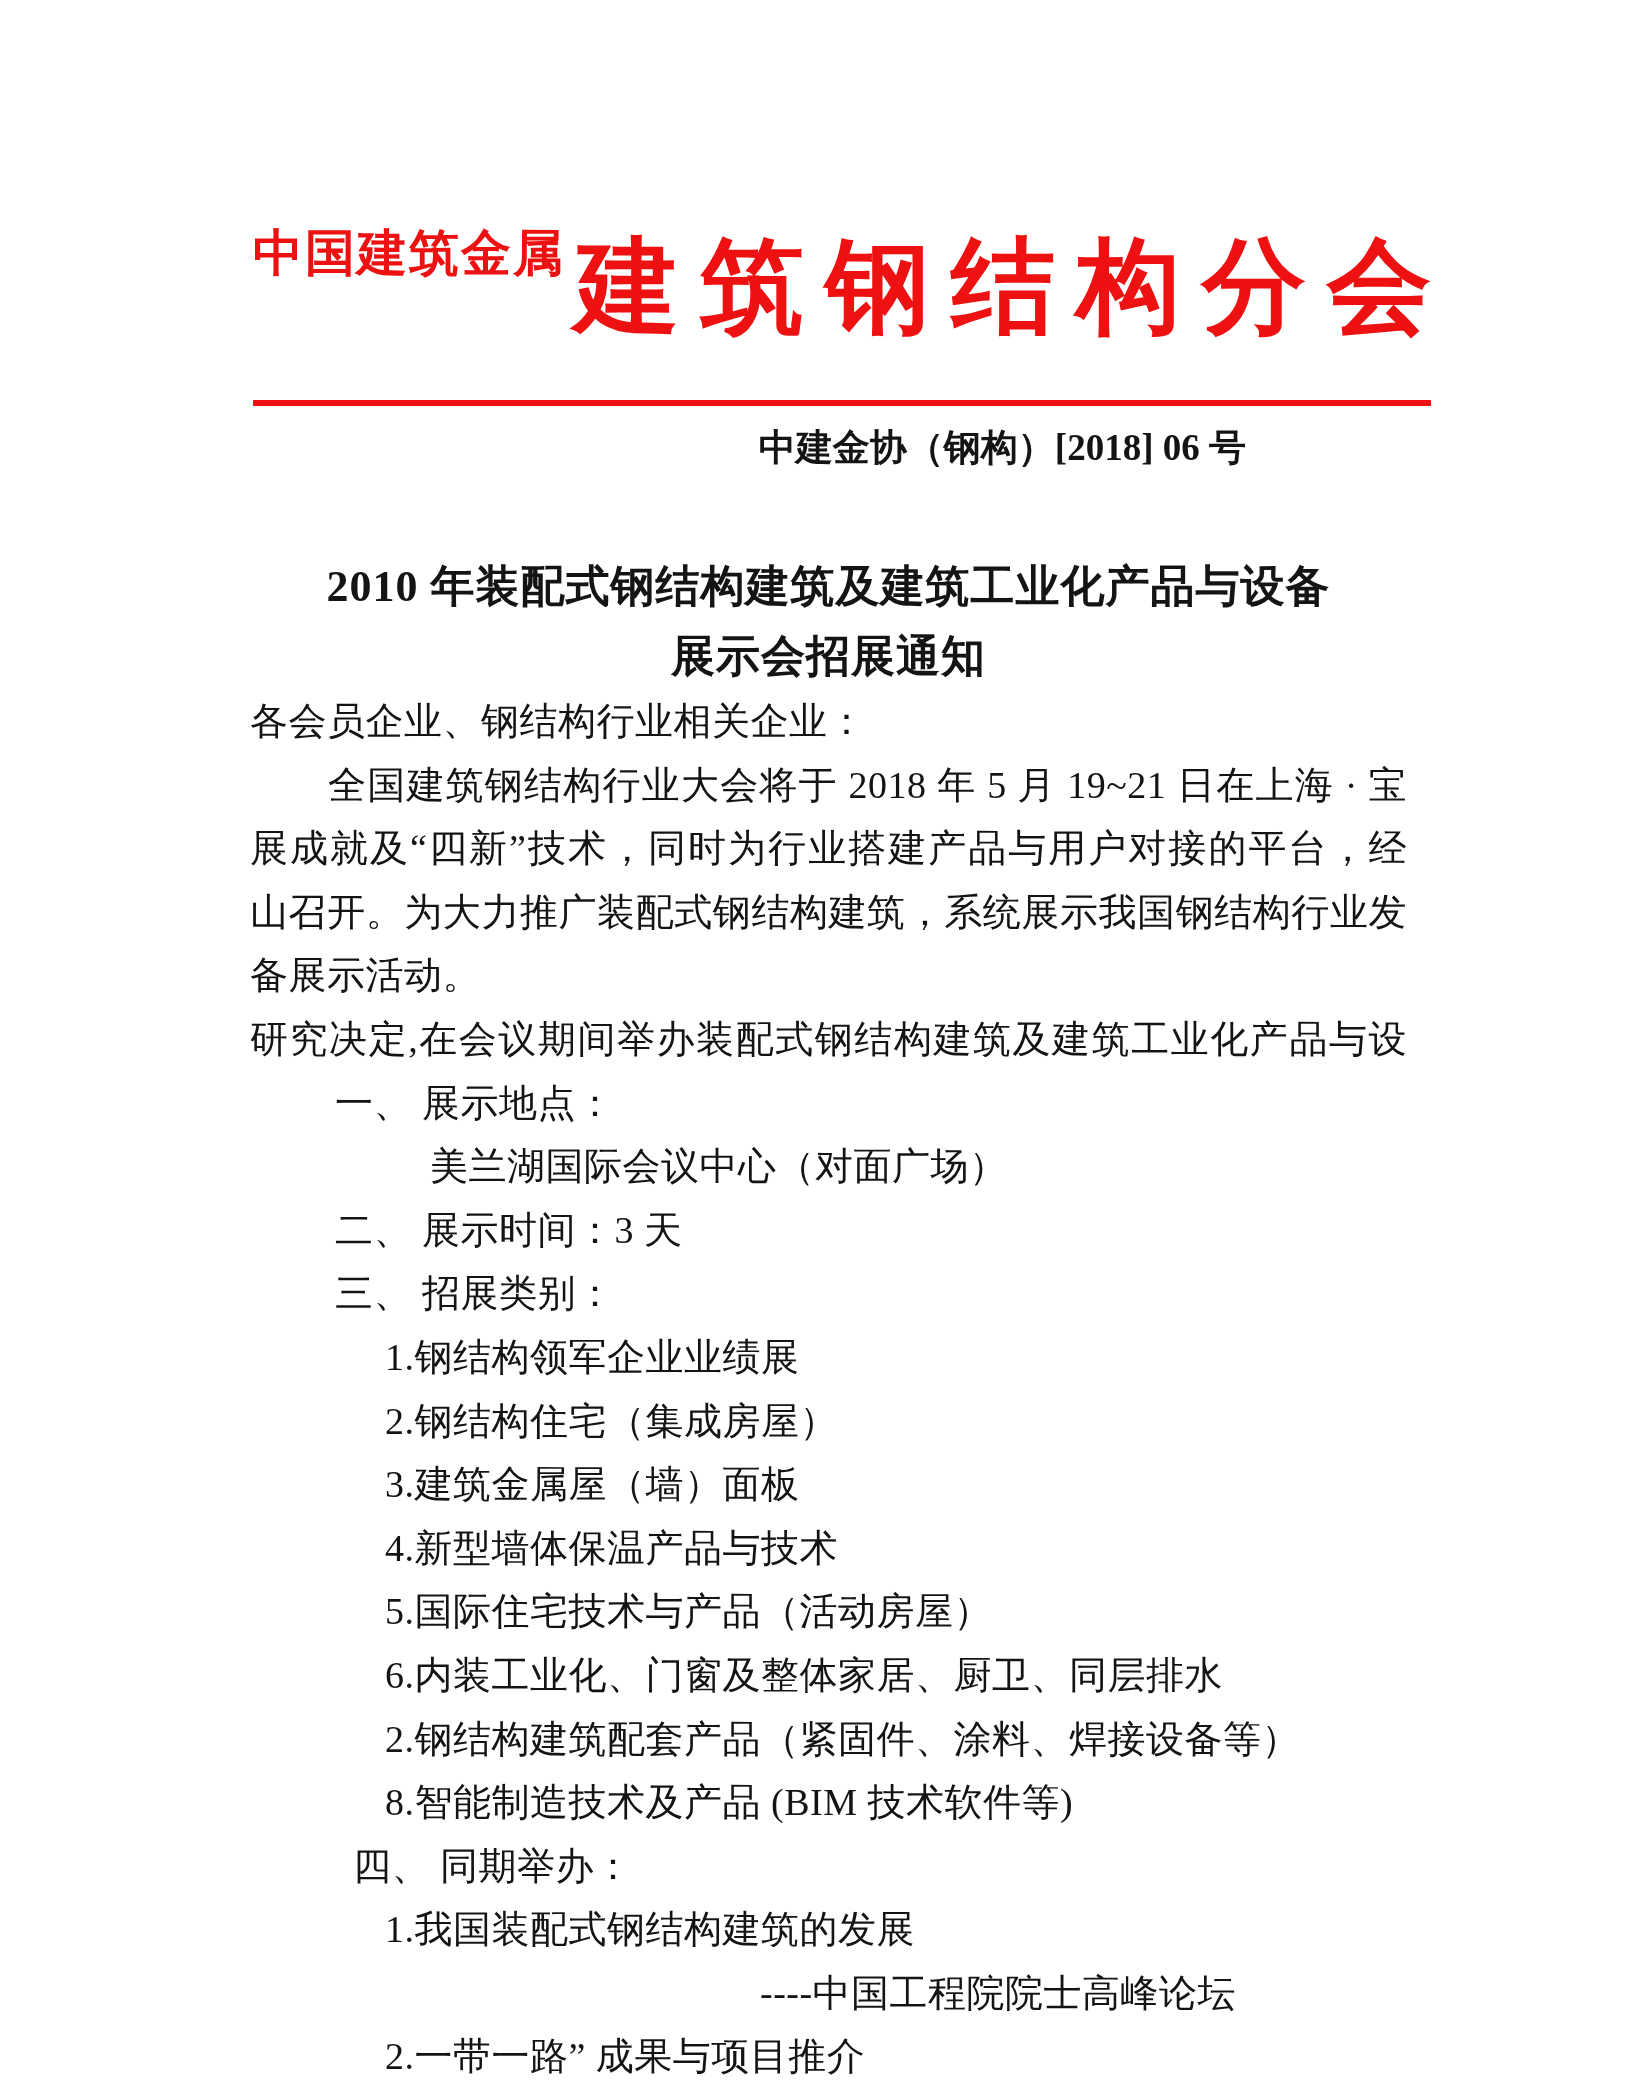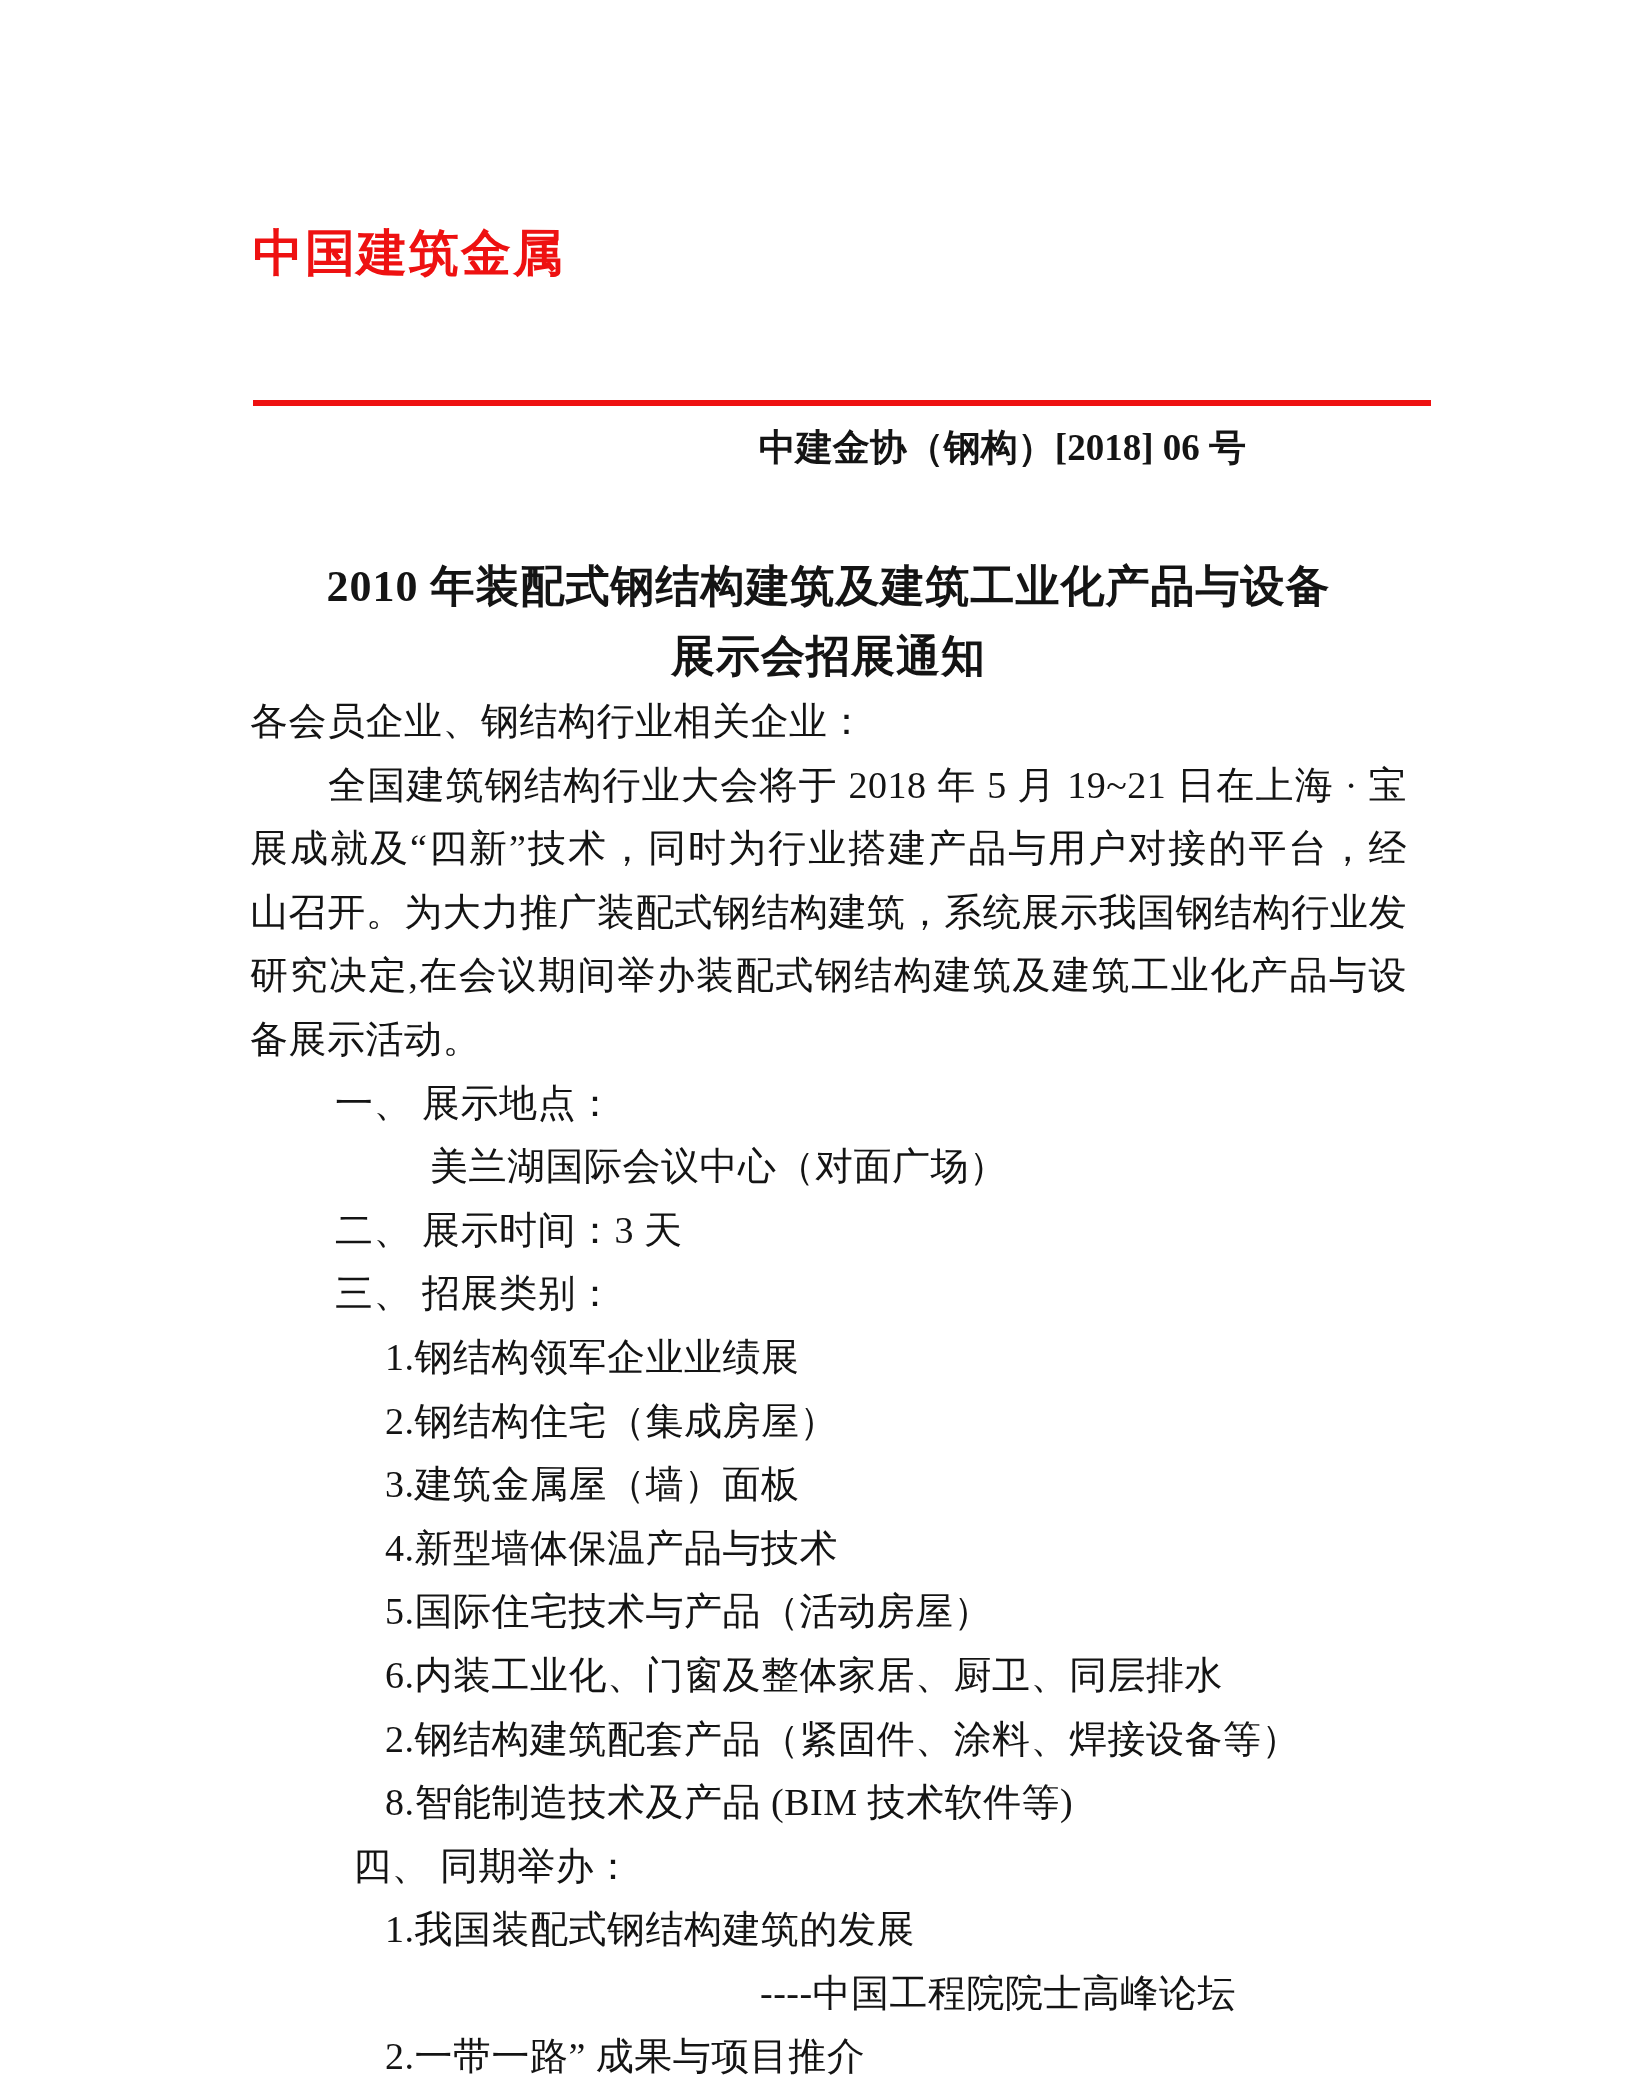--- a/index.html
+++ b/index.html
@@ -63,37 +63,38 @@
 </style>
 </head>
 <body>
 
 <div id="page">
 
   <div class="brand-left">
     <div class="l1">中国建筑金属</div>
   </div>
 
+  <div class="brand-main">建筑钢结构分会</div>
 
   <div class="rule"></div>
 
   <div class="doc-number">中建金协（钢构）[2018] 06 号</div>
 
   <div class="doc-title">
     <div class="t1">2010 年装配式钢结构建筑及建筑工业化产品与设备</div>
     <div class="t2">展示会招展通知</div>
   </div>
 
   <div class="body-block" id="body-block">
       <div class="line">各会员企业、钢结构行业相关企业：</div>
       <div class="line ind just">全国建筑钢结构行业大会将于 2018 年 5 月 19~21 日在上海 · 宝</div>
       <div class="line just">展成就及“四新”技术，同时为行业搭建产品与用户对接的平台，经</div>
       <div class="line just">山召开。为大力推广装配式钢结构建筑，系统展示我国钢结构行业发</div>
+      <div class="line">备展示活动。</div>
       <div class="line just">研究决定,在会议期间举办装配式钢结构建筑及建筑工业化产品与设</div>
-      <div class="line">备展示活动。</div>
       <div class="line sec">一、 展示地点：</div>
       <div class="line sub">美兰湖国际会议中心（对面广场）</div>
       <div class="line sec">二、 展示时间：3 天</div>
       <div class="line sec">三、 招展类别：</div>
       <div class="line num">1.钢结构领军企业业绩展</div>
       <div class="line num">2.钢结构住宅（集成房屋）</div>
       <div class="line num">3.建筑金属屋（墙）面板</div>
       <div class="line num">4.新型墙体保温产品与技术</div>
       <div class="line num">5.国际住宅技术与产品（活动房屋）</div>
       <div class="line num">6.内装工业化、门窗及整体家居、厨卫、同层排水</div>

